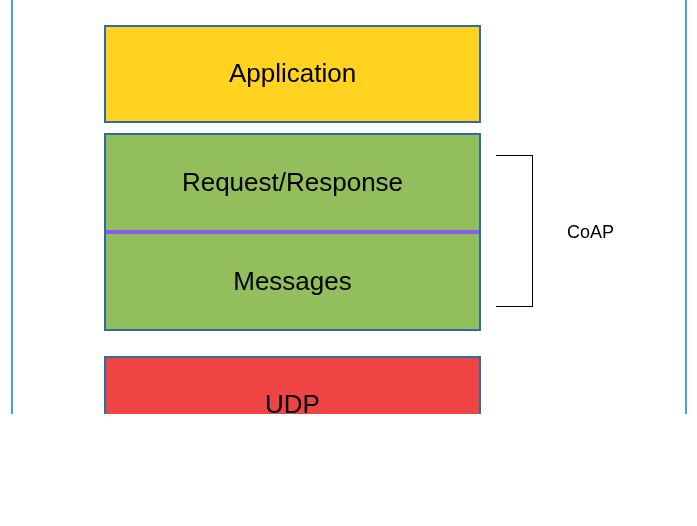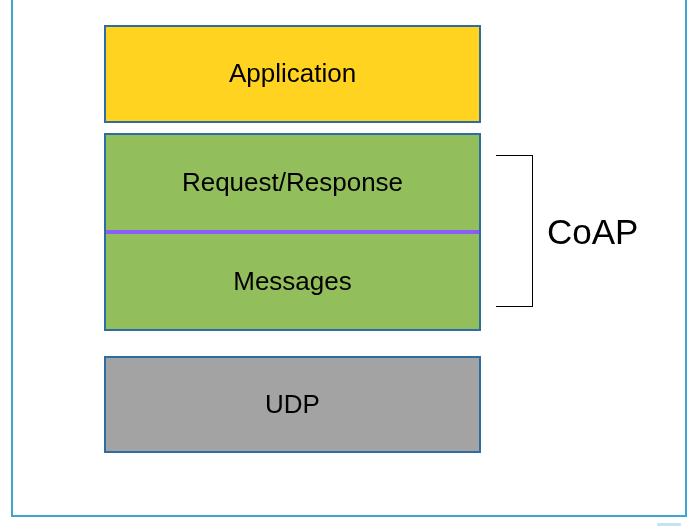--- a/index.html
+++ b/index.html
@@ -3,21 +3,21 @@
 <meta charset="utf-8">
 <style>
   html, body {
     margin: 0;
     padding: 0;
     background: #ffffff;
   }
   .canvas {
     position: relative;
     width: 697px;
-    height: 526px;
+    height: 414px;
     background: #ffffff;
     overflow: hidden;
     font-family: "Liberation Sans", sans-serif;
     color: #000000;
   }
   
   .page-frame {
     position: absolute;
     left: 11px;
     top: -2px;
@@ -58,40 +58,40 @@
     display: flex;
     align-items: center;
     justify-content: center;
   }
   .coap-cell.lower {
     border-top: 4px solid #8b5cf6;
   }
   .udp-box {
     top: 356px;
     height: 97px;
-    background: #a3a3a3;
+    background: #ef4444;
   }
   .coap-bracket {
     position: absolute;
     left: 496px;
     top: 155px;
     width: 37px;
     height: 152px;
     box-sizing: border-box;
     border: 1.5px solid #000000;
     border-left: none;
   }
   .coap-annotation {
     position: absolute;
-    left: 547px;
+    left: 567px;
     top: 217px;
     height: 30px;
     display: flex;
     align-items: center;
-    font-size: 35px;
+    font-size: 18px;
   }
   .corner-smudge {
     position: absolute;
     left: 657px;
     top: 523px;
     width: 24px;
     height: 3px;
     background: #c3e4f2;
     border-radius: 1px;
   }

